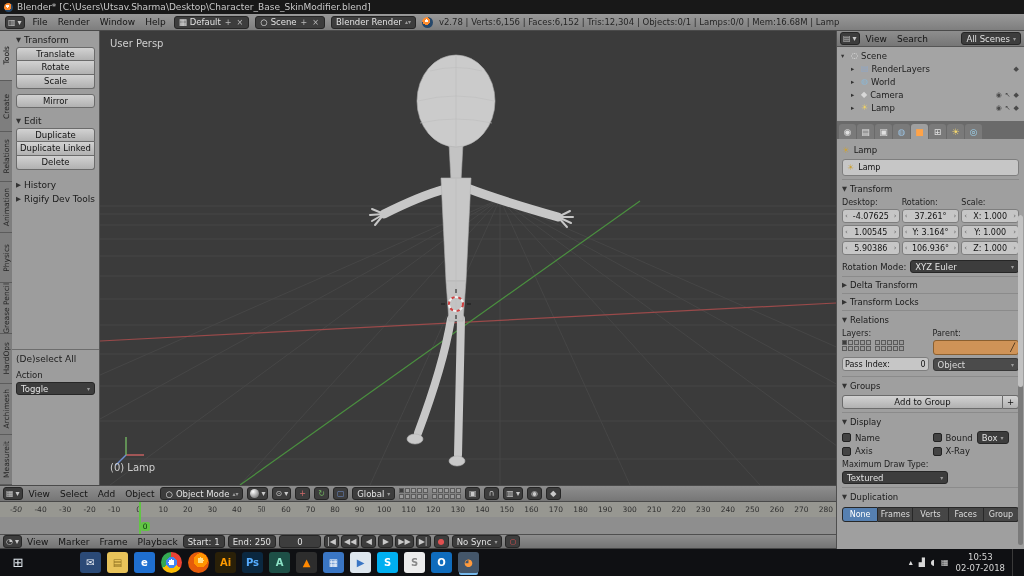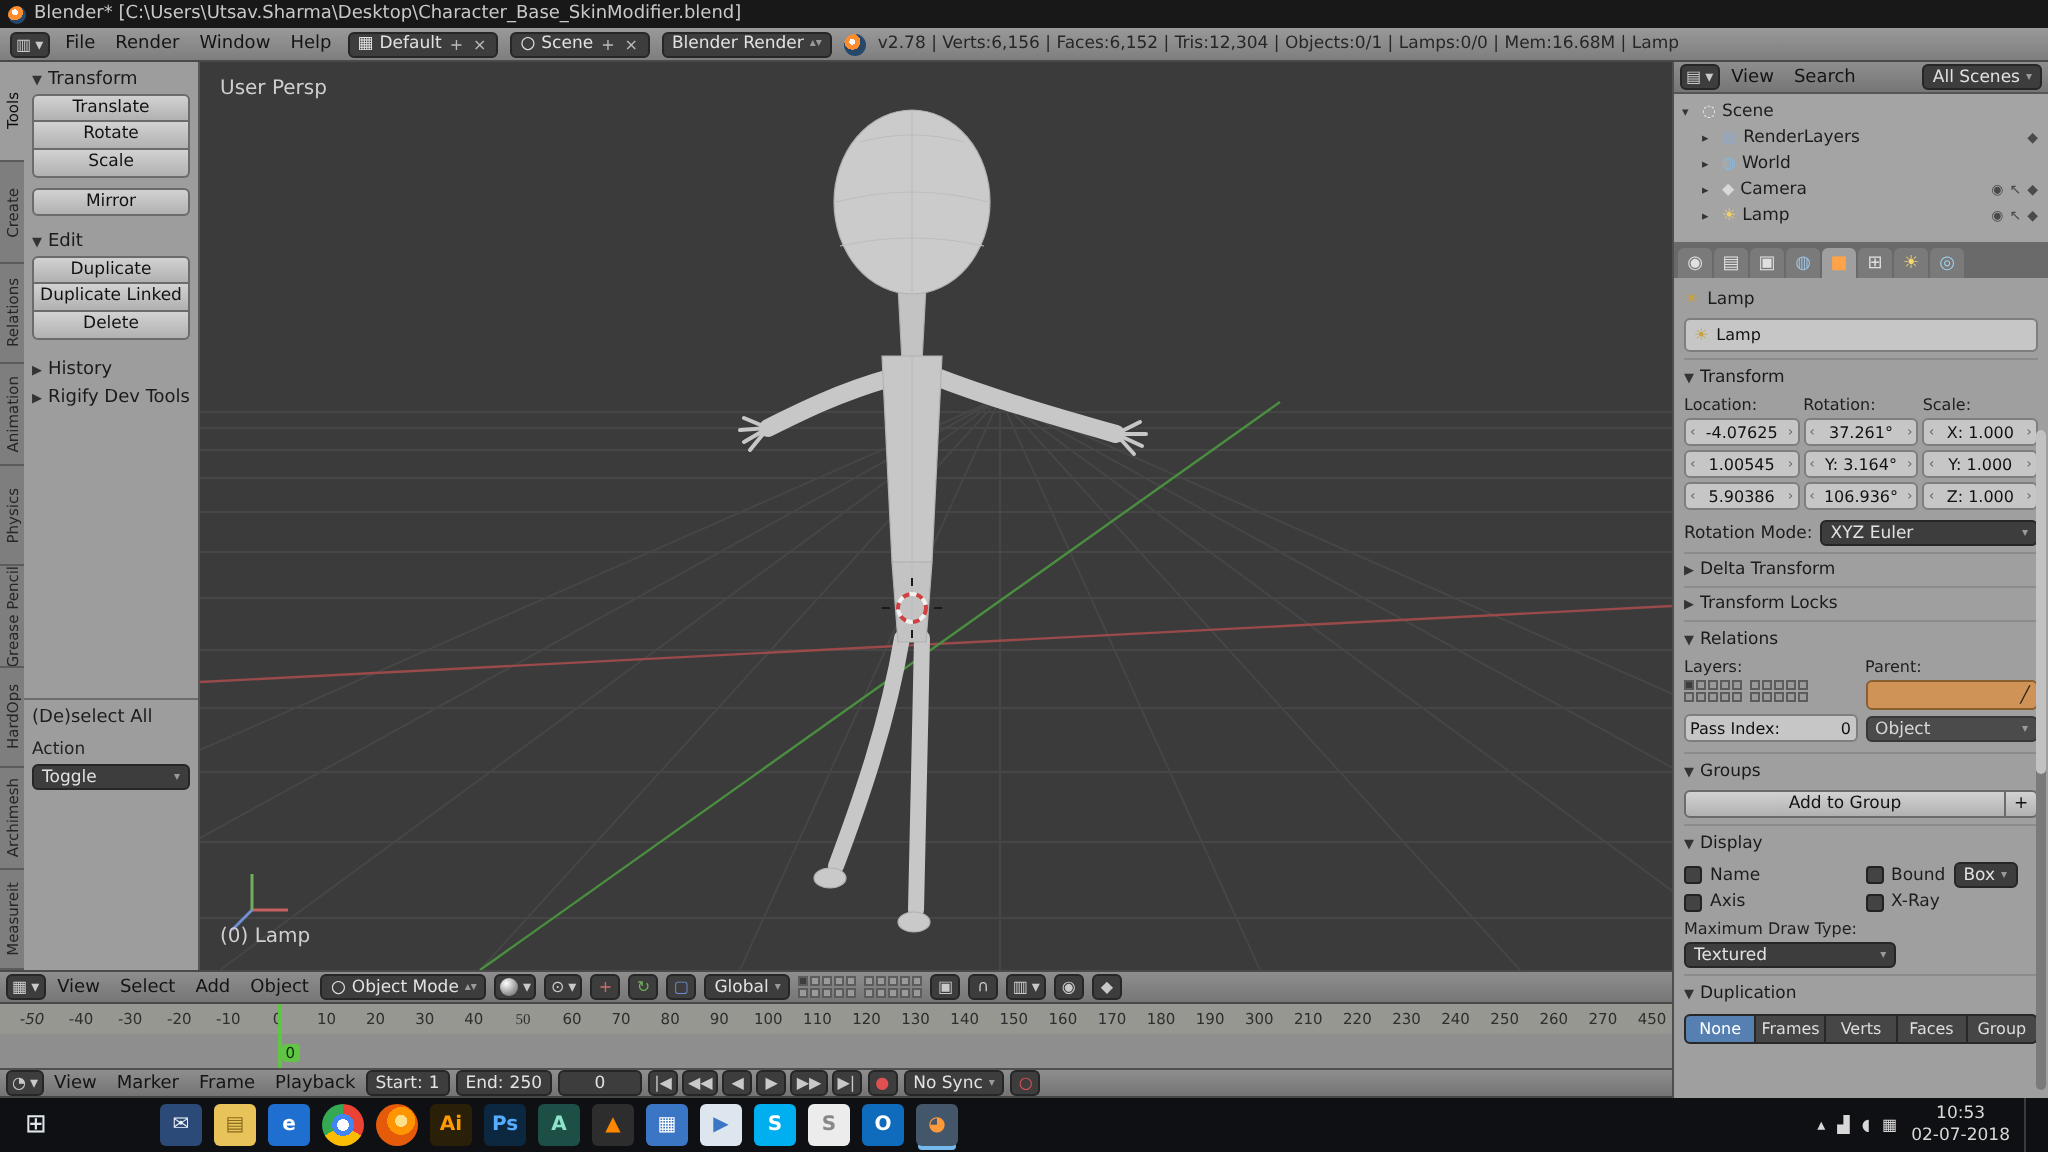--- a/index.html
+++ b/index.html
@@ -391,21 +391,21 @@
         <span class="tick" style="left: 580.535px;">180</span>
         <span class="tick" style="left: 605.08px;">190</span>
         <span class="tick" style="left: 629.625px;">300</span>
         <span class="tick" style="left: 654.17px;">210</span>
         <span class="tick" style="left: 678.715px;">220</span>
         <span class="tick" style="left: 703.26px;">230</span>
         <span class="tick" style="left: 727.805px;">240</span>
         <span class="tick" style="left: 752.35px;">250</span>
         <span class="tick" style="left: 776.895px;">260</span>
         <span class="tick" style="left: 801.44px;">270</span>
-        <span class="tick" style="left: 825.985px;">450</span>
+        <span class="tick" style="left: 825.985px;">280</span>
       </div>
     <div class="playhead" style="left: 138.725px;">
       <span class="ph-label">0</span>
     </div>
   </div>
 
   <div class="tl-header">
     <span class="iconbtn">
         <span>◔</span>
         <span class="arrow">▾</span>
@@ -520,21 +520,21 @@
           <span style="color:#caa23c">☀</span>
           <span>Lamp</span>
         </div>
 
         <div class="p-section">
           <div class="panel-head">
               <span class="tri">▼</span>
               <span>Transform</span>
             </div>
           <div class="tf-grid">
-            <span class="tf-h">Location:</span>
+            <span class="tf-h">Desktop:</span>
             <span class="tf-h">Rotation:</span>
             <span class="tf-h">Scale:</span>
             <div>
                 <div class="lightfield num">
                   <span class="nf-a">‹</span>
                   <span class="nf-v">-4.07625</span>
                   <span class="nf-a">›</span>
                 </div>
                 <div class="lightfield num">
                   <span class="nf-a">‹</span>

